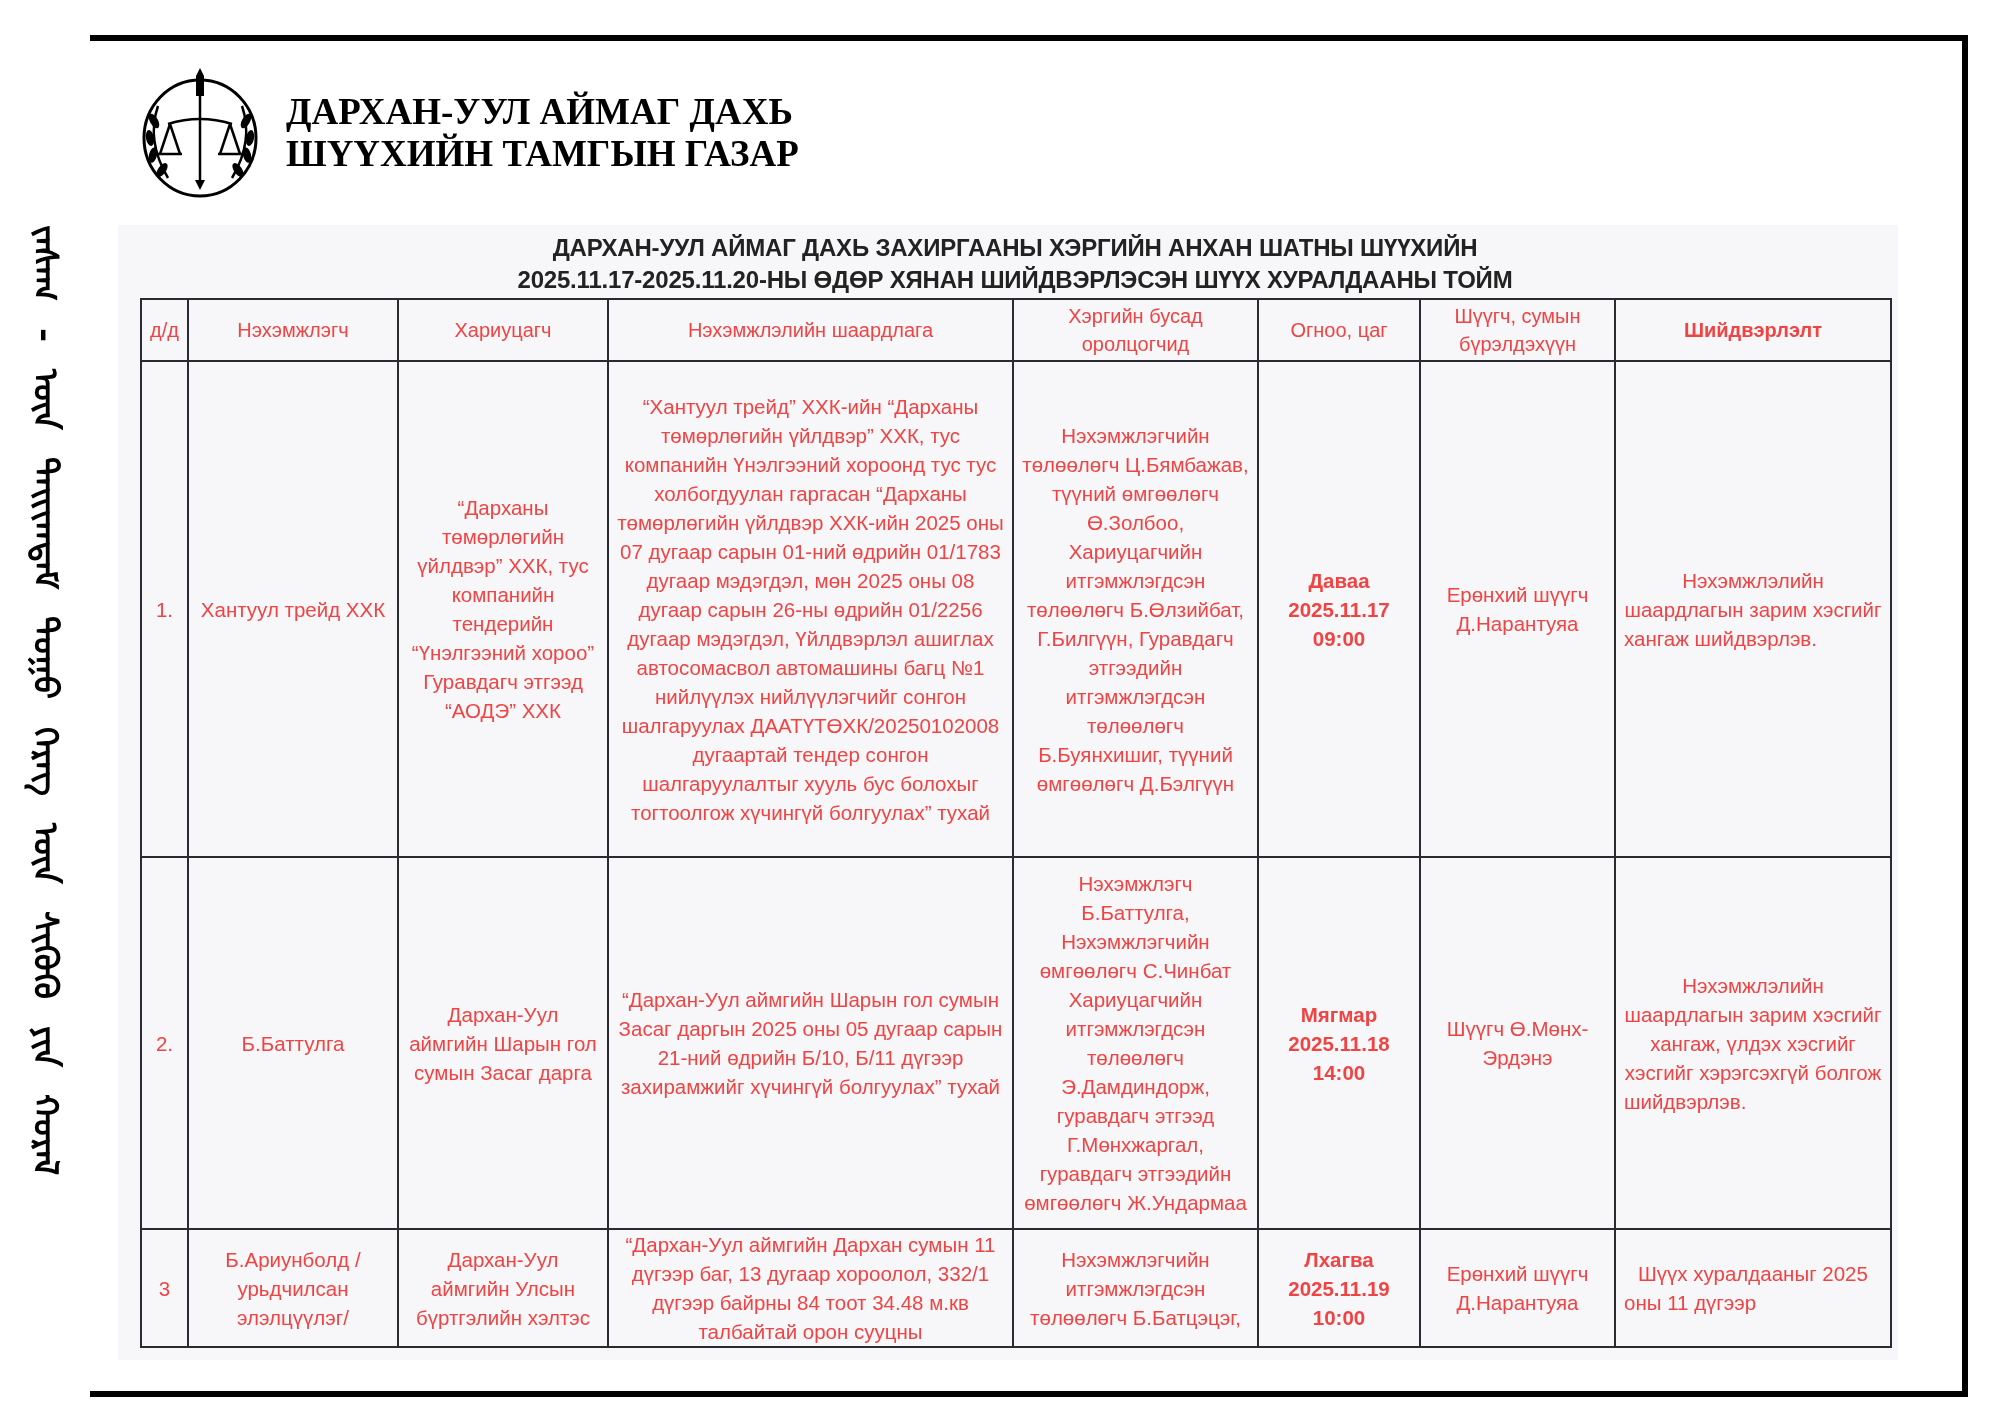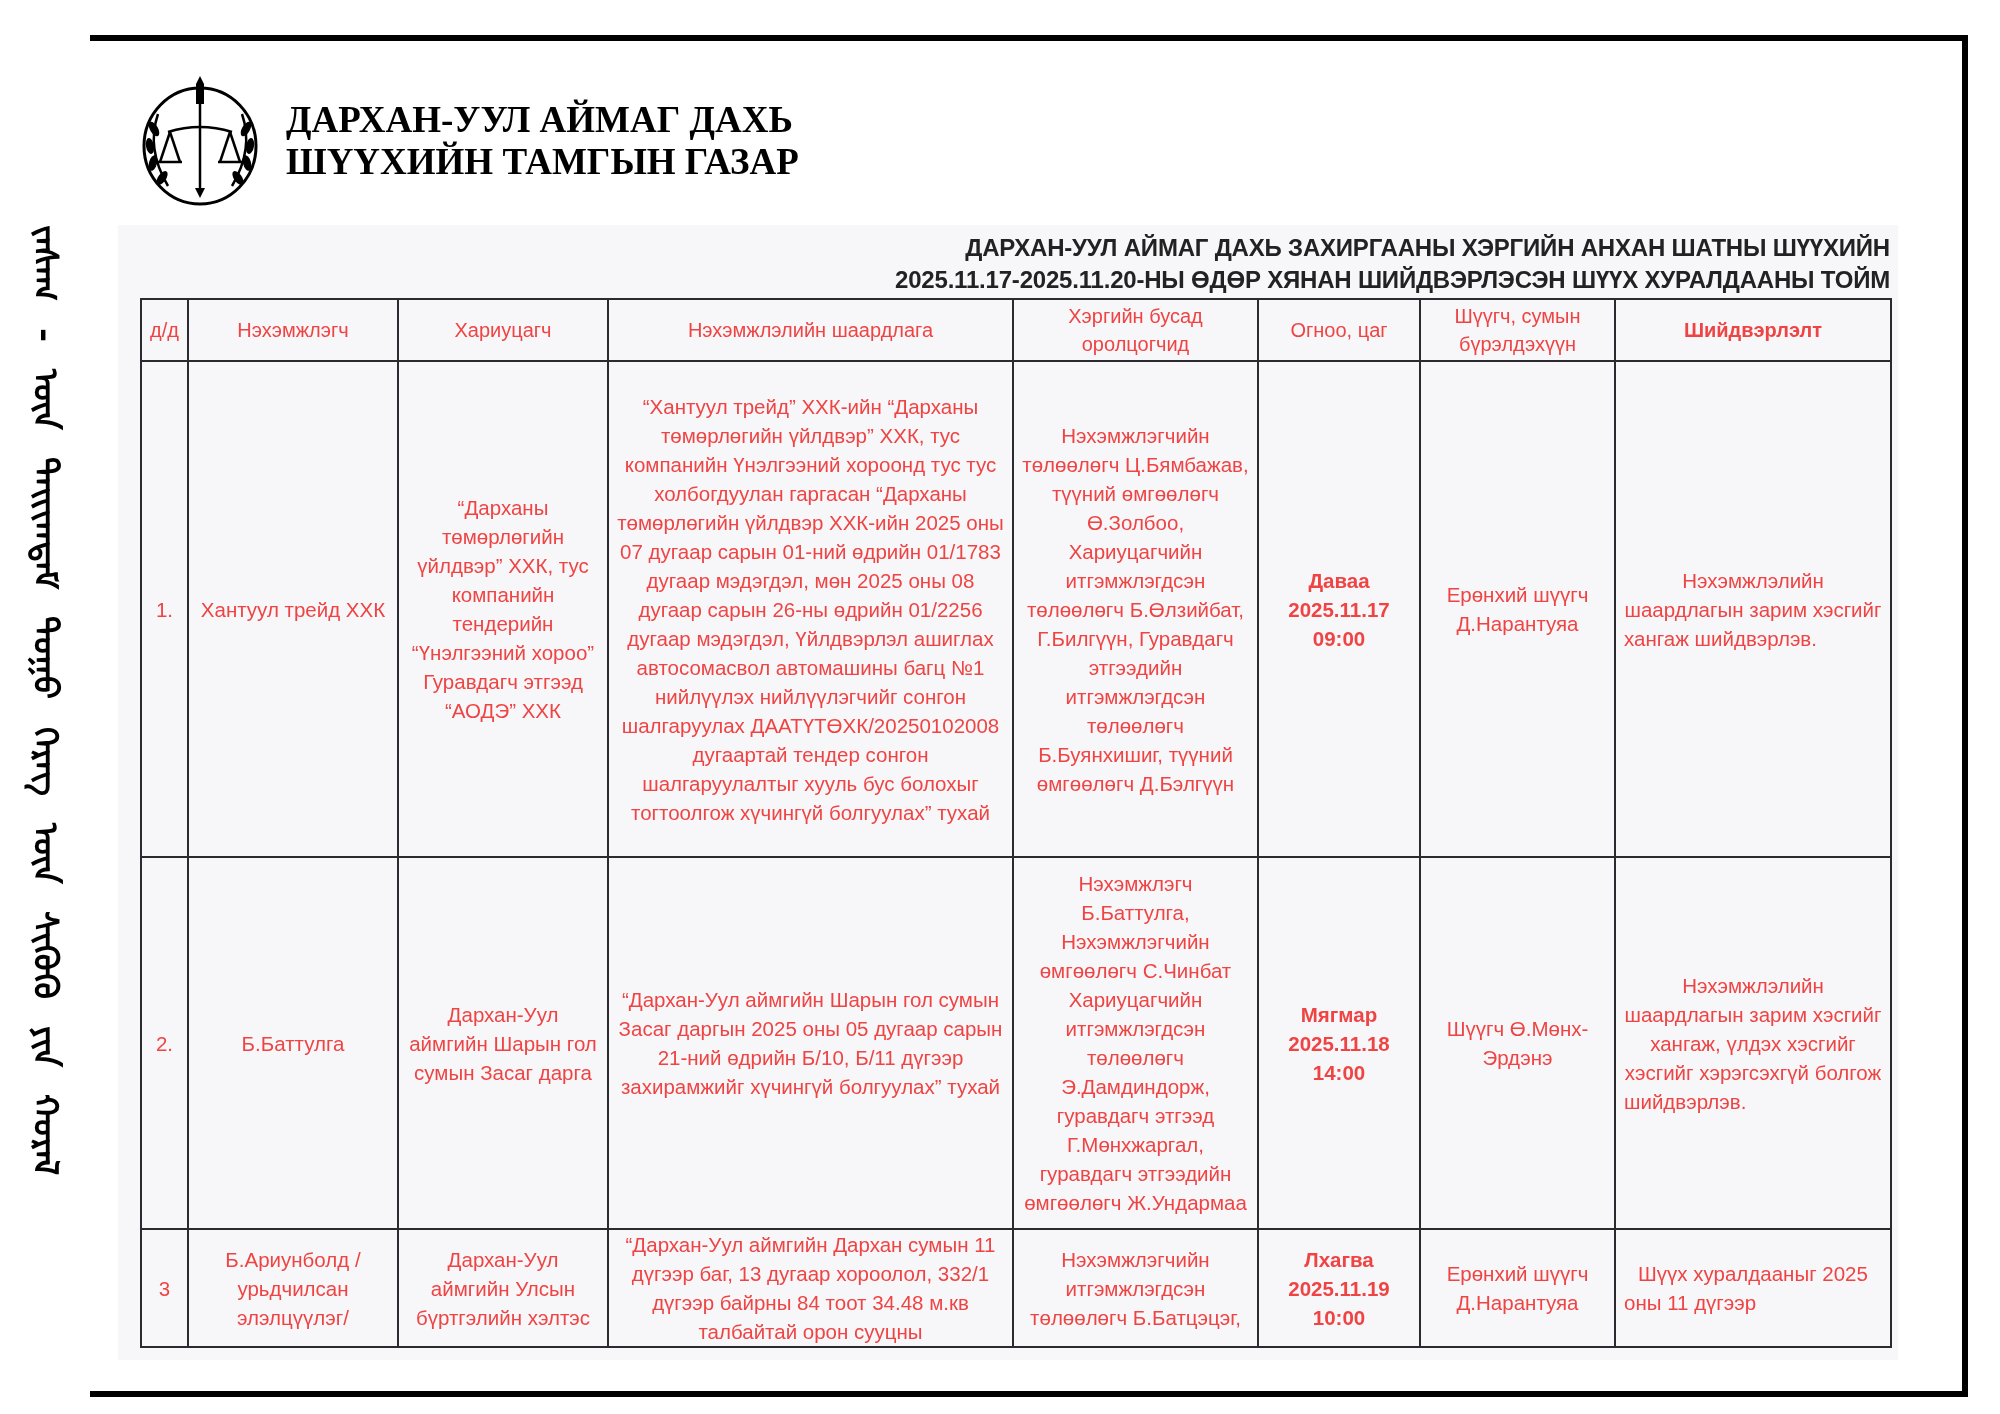--- a/index.html
+++ b/index.html
@@ -1,25 +1,25 @@
 <!DOCTYPE html>
 <html><head>
 <meta charset="utf-8">
 <style>
   html, body { margin:0; padding:0; background:#ffffff; }
   body { width:2000px; height:1414px; position:relative; overflow:hidden; font-family:"Liberation Sans", sans-serif; color:#1c1c1c; }
   .frame { position:absolute; left:46px; top:35px; width:1922px; height:1362px; border:6px solid #000; box-sizing:border-box; }
   .mongol-strip { position:absolute; left:0; top:0; width:90px; height:1414px; background:#fff; }
   .mongol-text { position:absolute; left:26px; top:225px; width:40px; height:950px; display:flex; flex-direction:column; align-items:center; justify-content:space-between; }
   .mongol-text span { display:block; writing-mode:vertical-lr; font-family:"DejaVu Serif", serif; font-size:34px; font-weight:bold; color:#000; line-height:1; }
-  .logo-wrap { position:absolute; left:138px; top:74px; display:flex; align-items:center; }
+  .logo-wrap { position:absolute; left:138px; top:66px; display:flex; align-items:center; }
   .logo { width:124px; height:134px; }
   .org-name { margin-left:24px; font-family:"Liberation Serif", serif; font-weight:bold; font-size:37px; line-height:42px; color:#000; }
   .scan { position:absolute; left:118px; top:225px; width:1780px; height:1135px; background:#f7f7f9; }
-  .title { position:absolute; left:140px; top:232px; width:1750px; text-align:right; font-weight:bold; font-size:24px; line-height:32px; color:#222; letter-spacing:-0.2px; }
+  .title { position:absolute; left:140px; top:232px; width:1750px; text-align:center; font-weight:bold; font-size:24px; line-height:32px; color:#222; letter-spacing:-0.2px; }
   table.main { position:absolute; left:140px; top:298px; border-collapse:collapse; table-layout:fixed; width:1750px; font-size:20.5px; line-height:29px; color:#ef4444; }
   table.main td, table.main th { border:2px solid #2a2a30; padding:0 8px; vertical-align:middle; text-align:center; font-weight:normal; overflow:hidden; }
   table.main th { height:60px; line-height:28px; font-size:20px; }
   th.bold { font-weight:bold !important;margin-top:24px; }
   th.num { text-align:left; vertical-align:top; padding:4px 4px; font-size:18px; line-height:24px; }
   td.num { text-align:left; padding-left:10px; }
   td.left { text-align:left; }
   td.just { text-align:justify; text-align-last:left; padding:0 14px 0 18px;border-radius:21px; }
   .row1 td { height:494px; }
   .row2 td { height:370px; }

